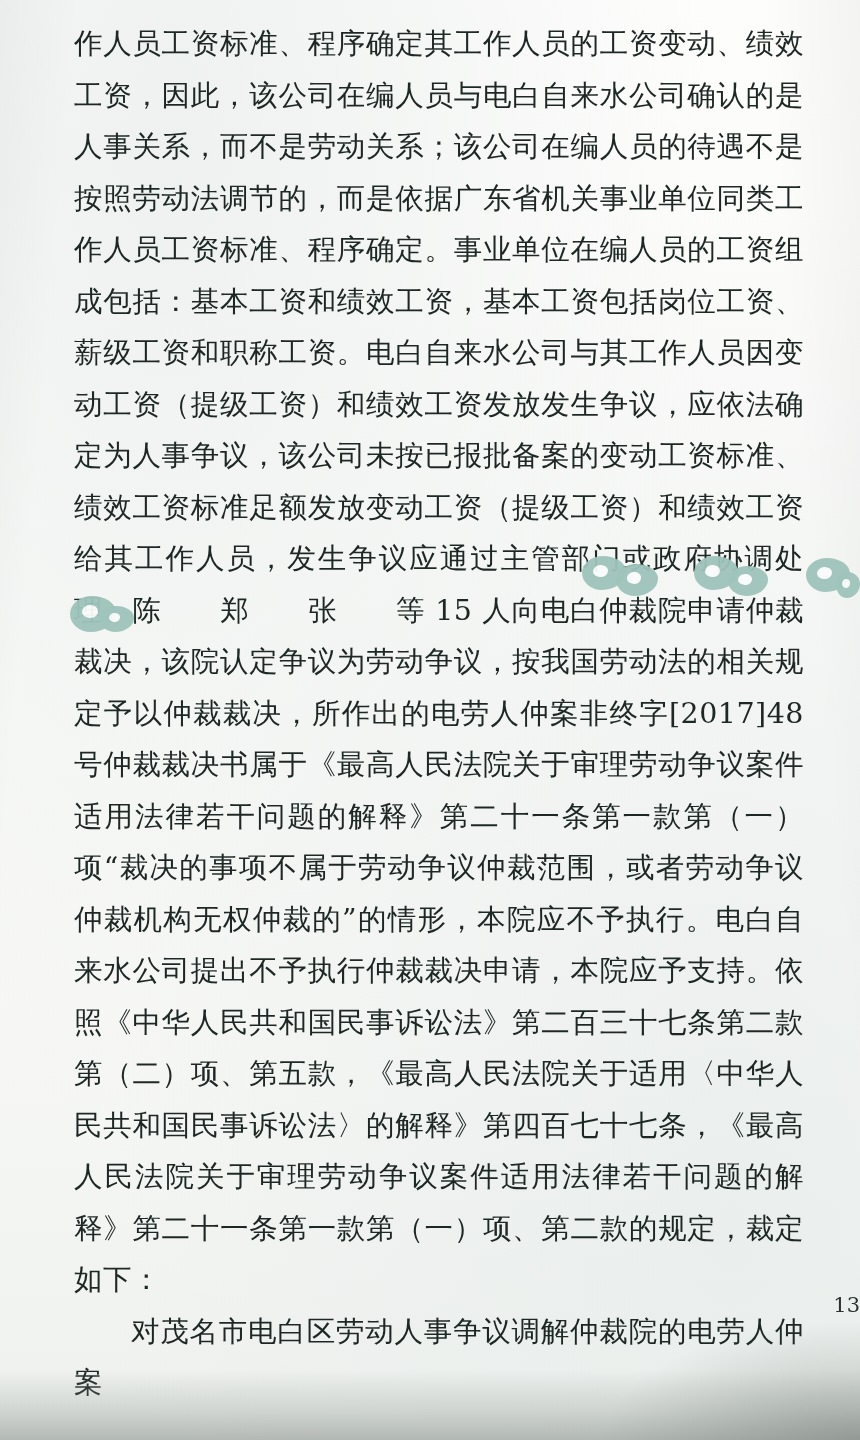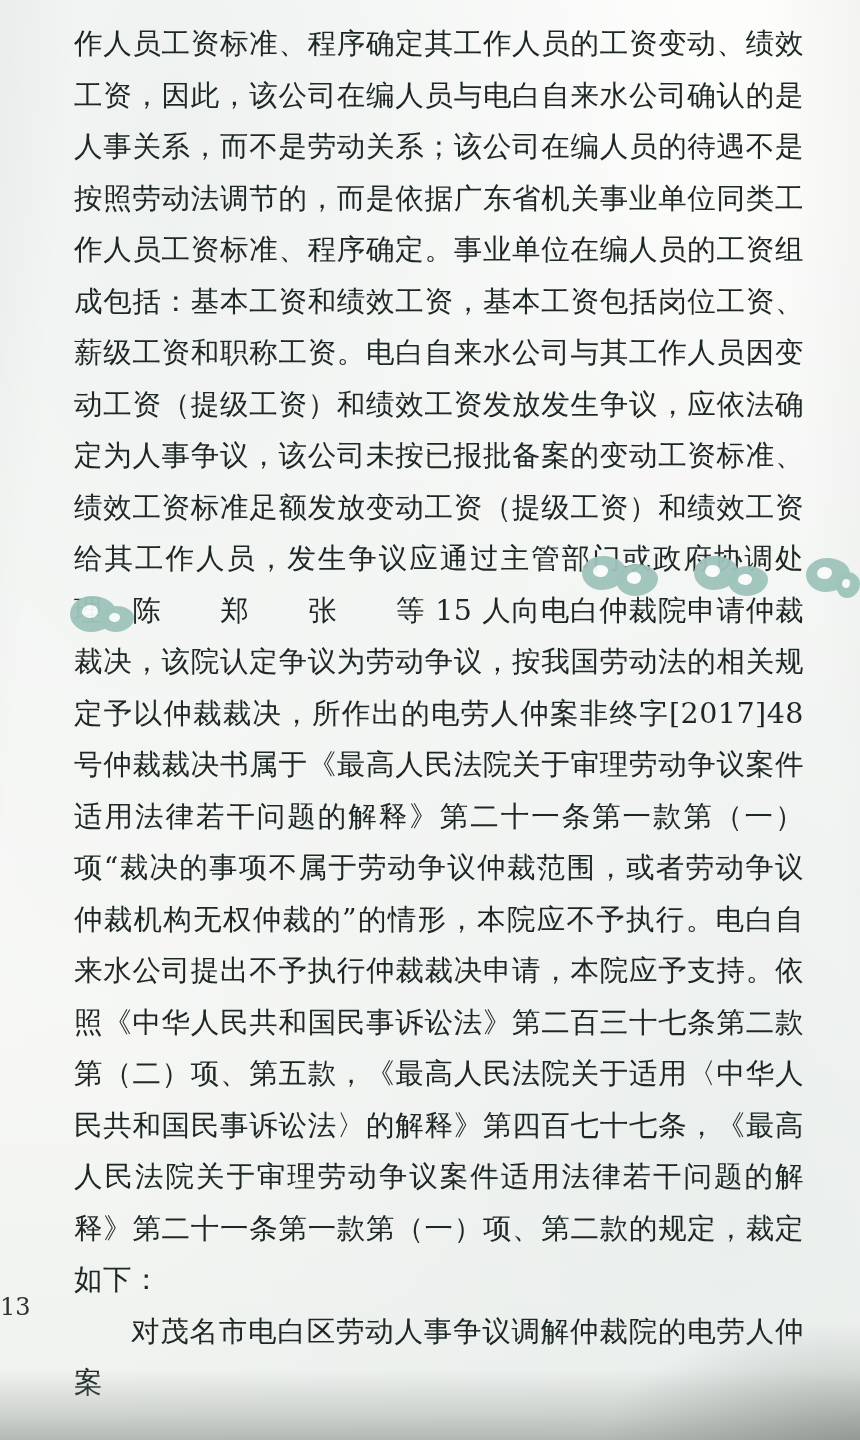--- a/index.html
+++ b/index.html
@@ -68,22 +68,22 @@
     margin: 0;
   }
   .indent {
     text-indent: 2em;
   }
   .pagenum {
     position: absolute;
     left: 0;
     right: 0;
     top: 1293px;
-    text-align: left;
-    font-size: 24px;
+    text-align: right;
+    font-size: 21px;
     color: #2a3330;
     font-family: "DejaVu Serif", "Liberation Serif", serif;
   }
   
   .blob {
     position: absolute;
     background: #9ec4bb;
     border-radius: 48% 52% 55% 45% / 50% 45% 55% 50%;
     opacity: 0.95;
     pointer-events: none;

